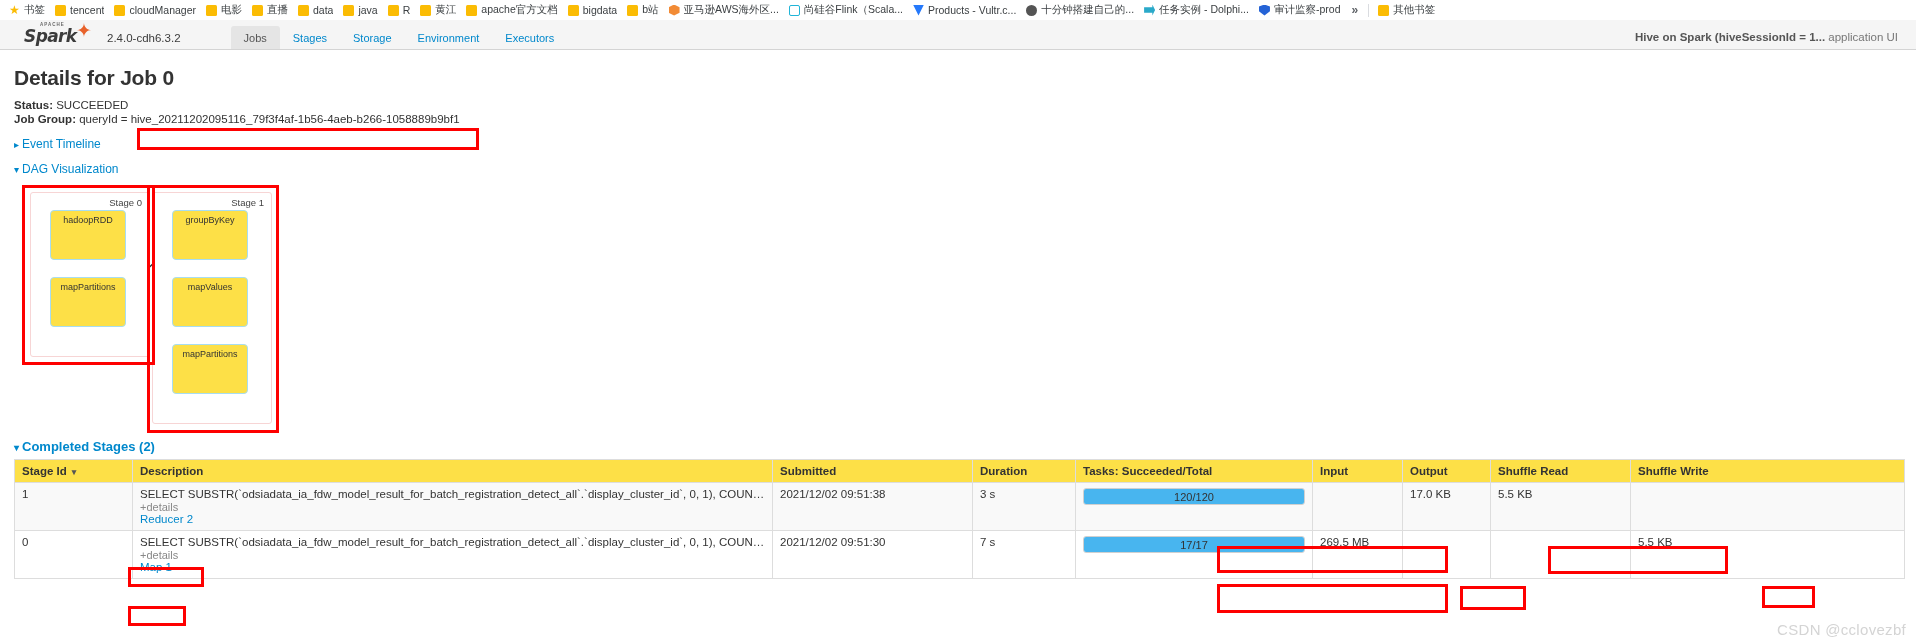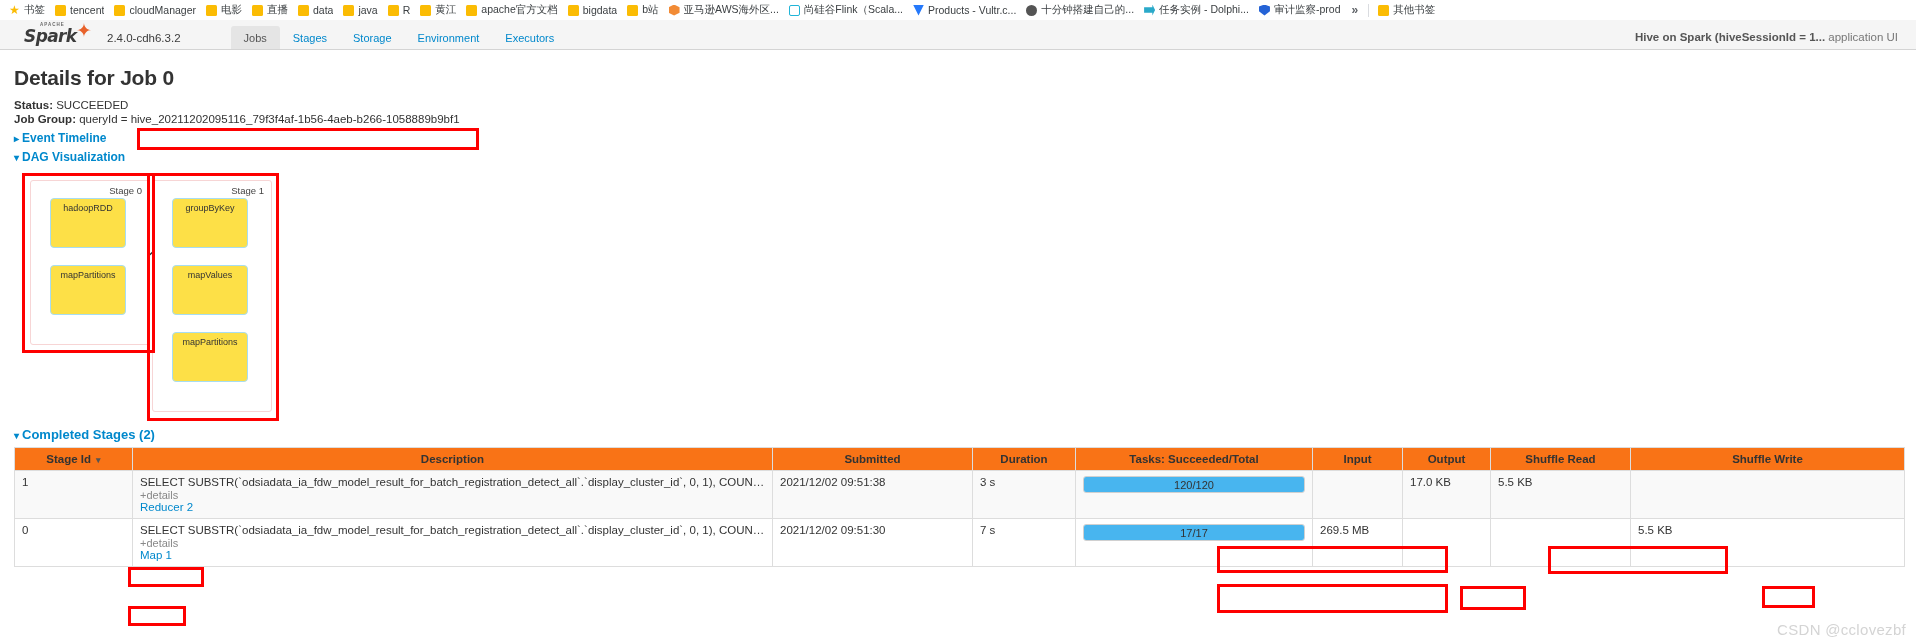--- a/index.html
+++ b/index.html
@@ -138,22 +138,22 @@
     margin: 16px 0 9px 0;
     letter-spacing: -0.2px;
   }
   .meta-line { font-size: 11.5px; color: #333; line-height: 13.5px; }
   .meta-line b { font-weight: bold; }
   .meta-blue { color: #0088cc; font-weight: bold; }
 
   .collapsible {
     font-size: 12px;
     color: #0088cc;
-    font-weight: bold;
-    margin-top: 5px;
+    font-weight: normal;
+    margin-top: 11px;
     cursor: pointer;
     user-select: none;
   }
   .arrow-r::before { content: "\25B8"; font-size: 10px; margin-right: 3px; }
   .arrow-d::before { content: "\25BE"; font-size: 10px; margin-right: 3px; }
 
   
   .dag-wrap { position: relative; height: 255px; margin-top: 4px; }
   .stage-cluster {
     position: absolute;
@@ -200,25 +200,25 @@
     margin: 4px 0 5px 0;
   }
   table.stages {
     width: 1890px;
     border-collapse: collapse;
     font-size: 11.5px;
     color: #333;
     table-layout: fixed;
   }
   table.stages th {
-    text-align: center;
+    text-align: left;
     font-weight: bold;
     border: 1px solid #ddd;
     padding: 5px 7px;
-    background: #f97316;
+    background: #fde047;
     white-space: nowrap;
   }
   table.stages td {
     border: 1px solid #ddd;
     padding: 5px 7px;
     vertical-align: top;
   }
   tr.row-alt td { background: #f9f9f9; }
   .desc-main {
     display: block;

